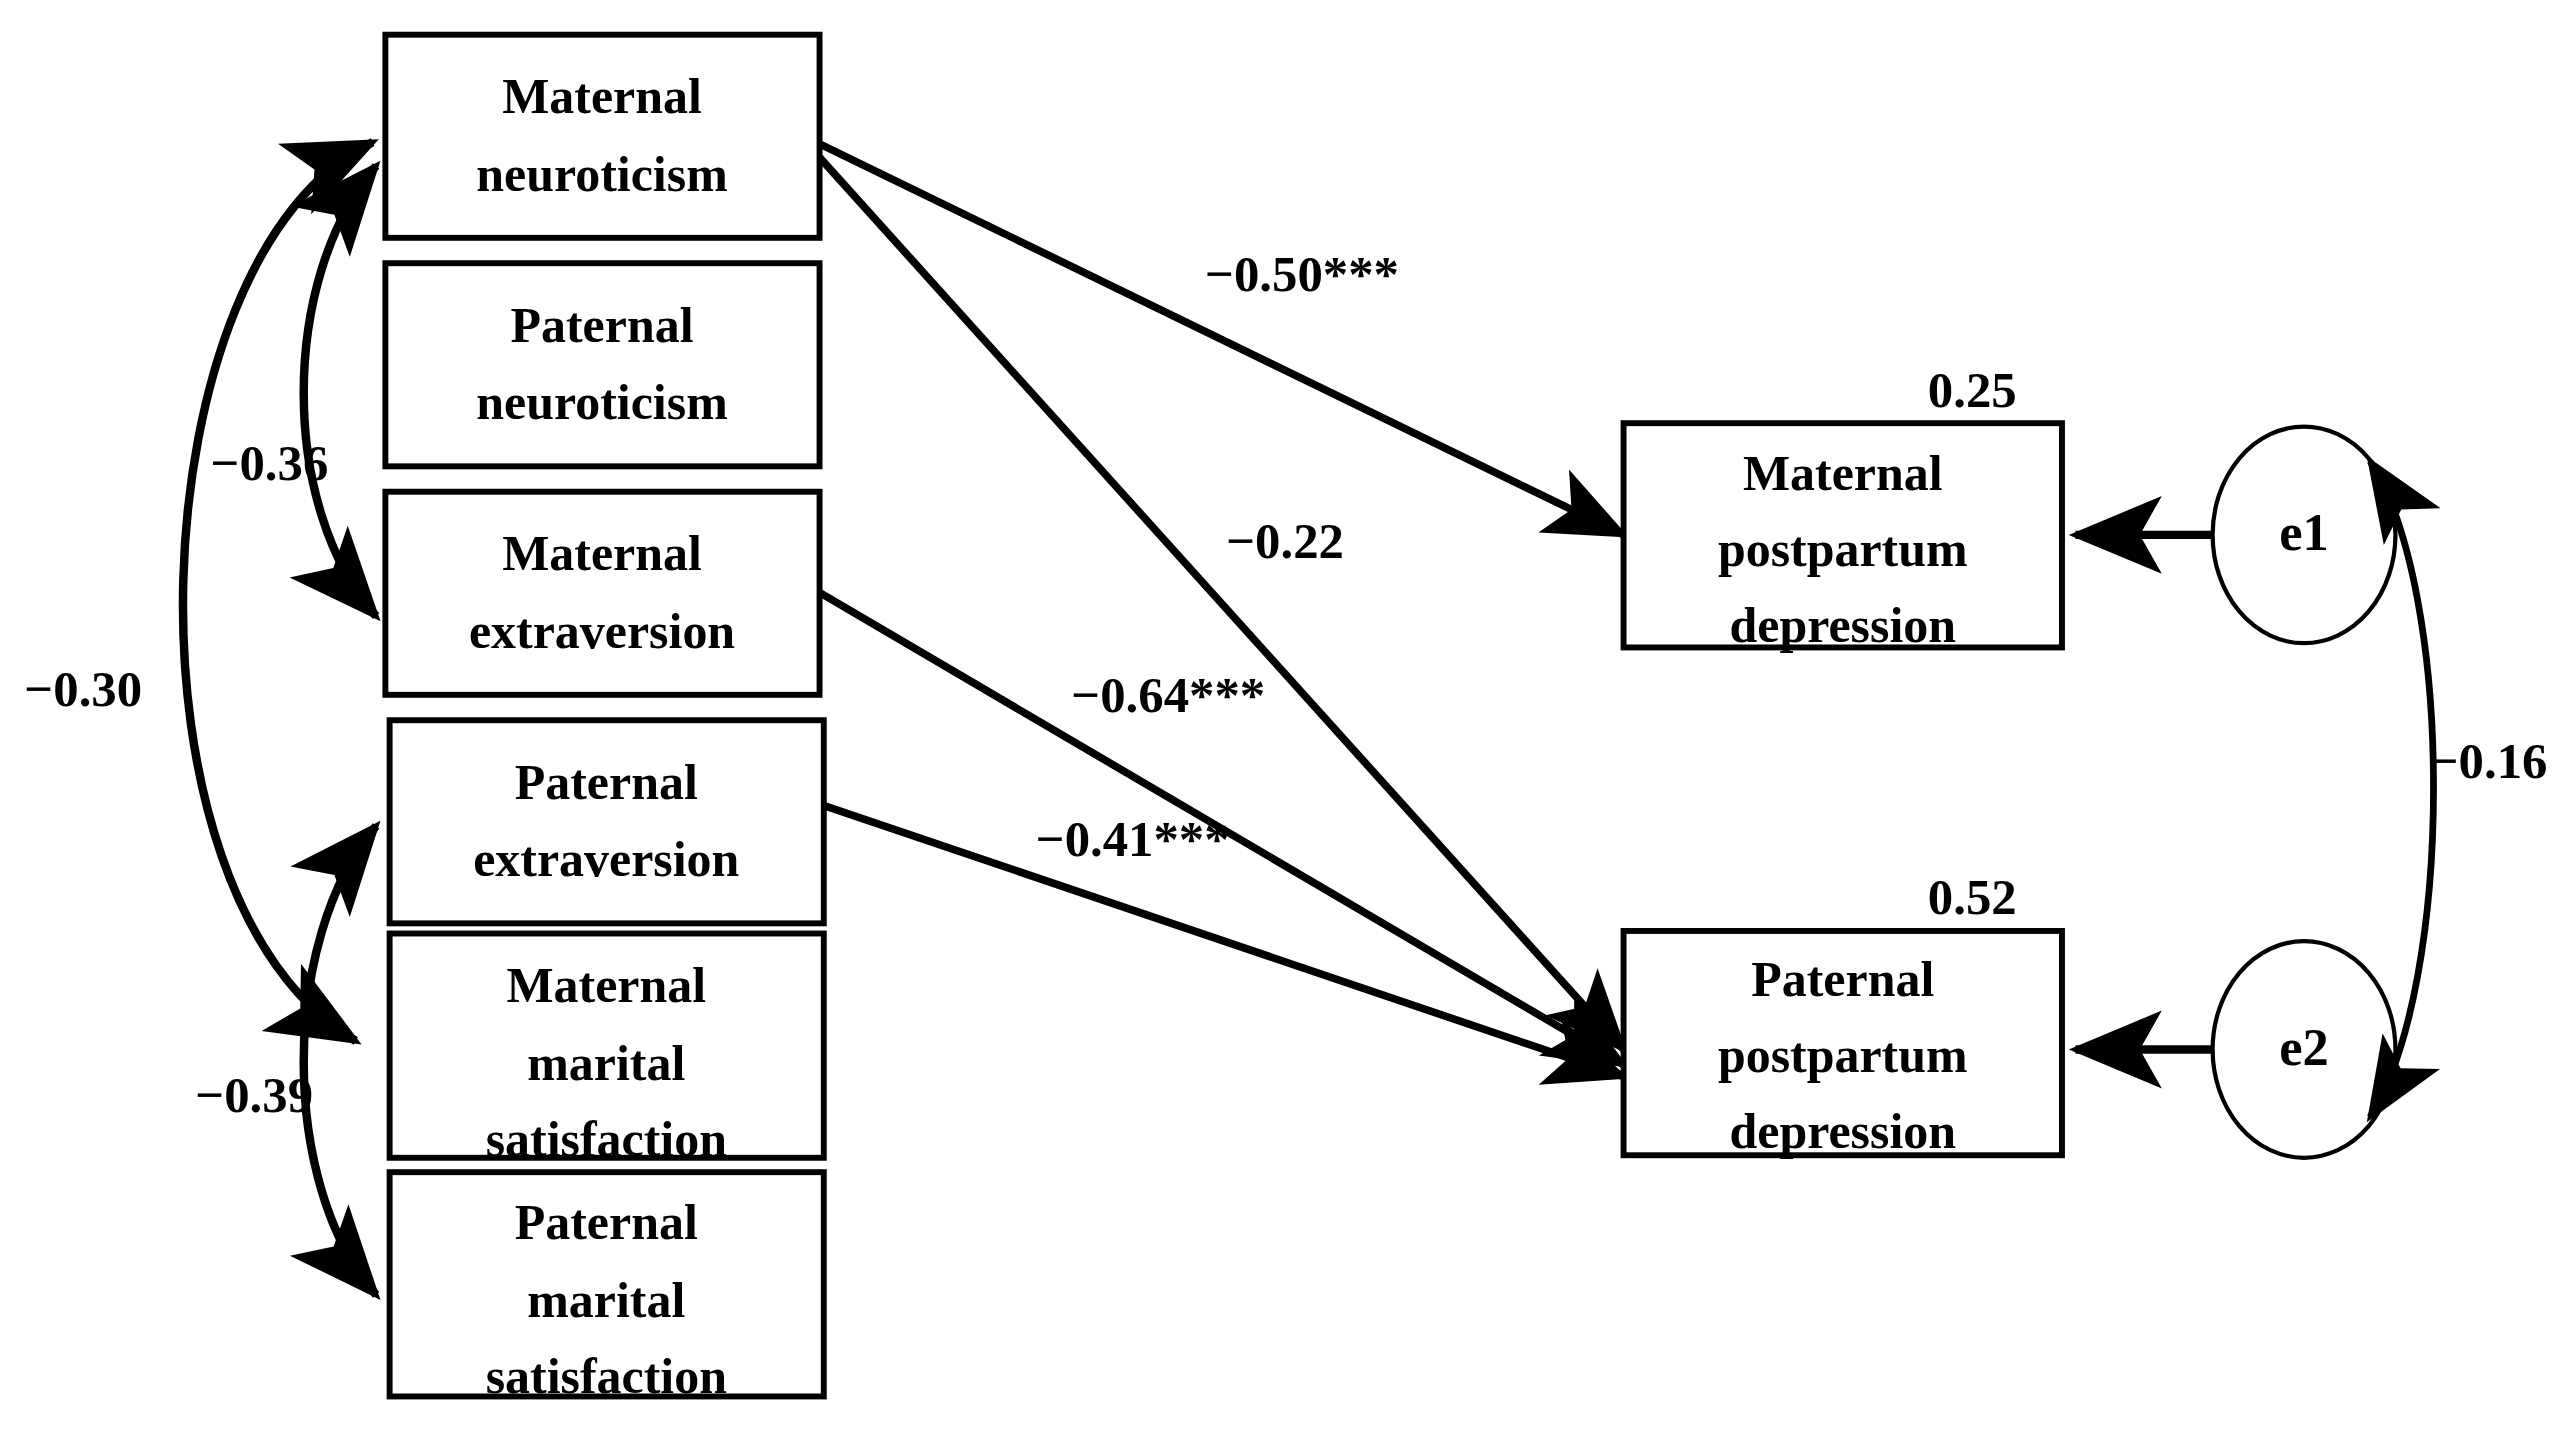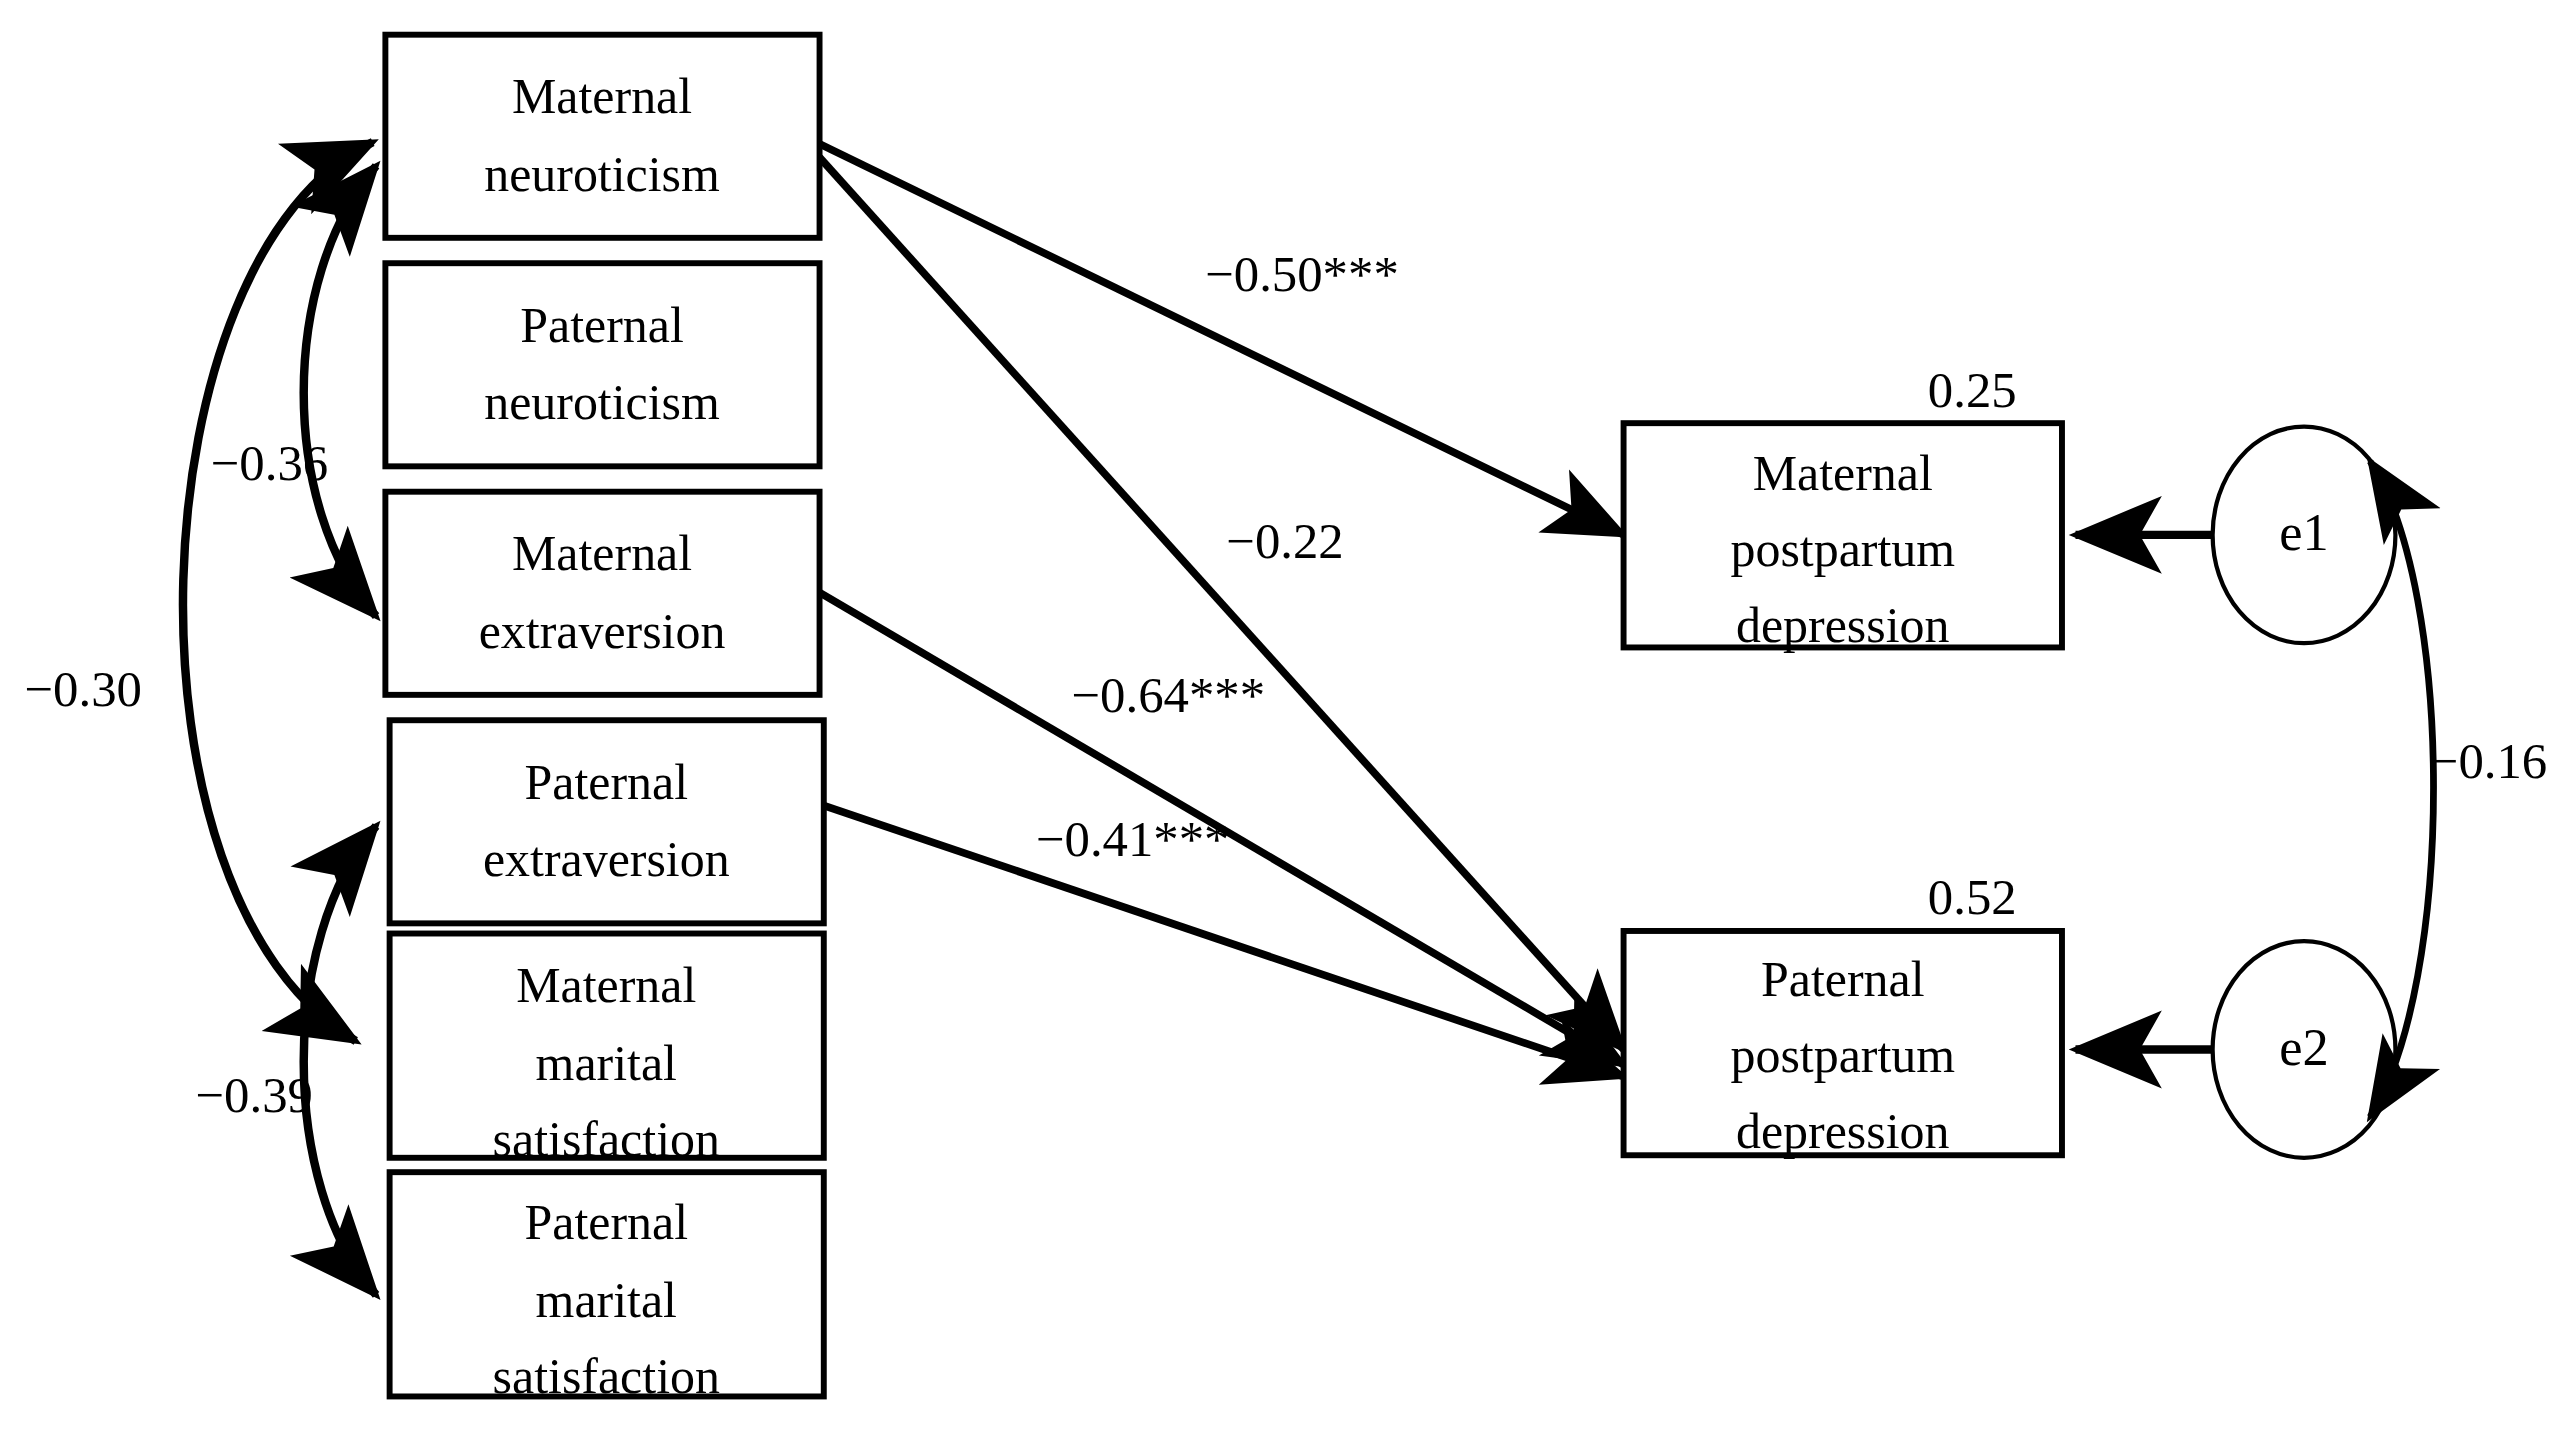--- a/index.html
+++ b/index.html
@@ -10,20 +10,21 @@
   }
   body {
     font-family: "Liberation Serif", "DejaVu Serif", serif;
   }
   #diagram-root {
     position: relative;
     width: 2576px;
     height: 1432px;
     background: #ffffff;
     overflow: hidden;
+    font-weight: bold;
   }
   svg.diagram-svg {
     display: block;
     width: 2576px;
     height: 1432px;
   }
   .node-rect {
     fill: #ffffff;
     stroke: #000000;
     stroke-width: 7;

